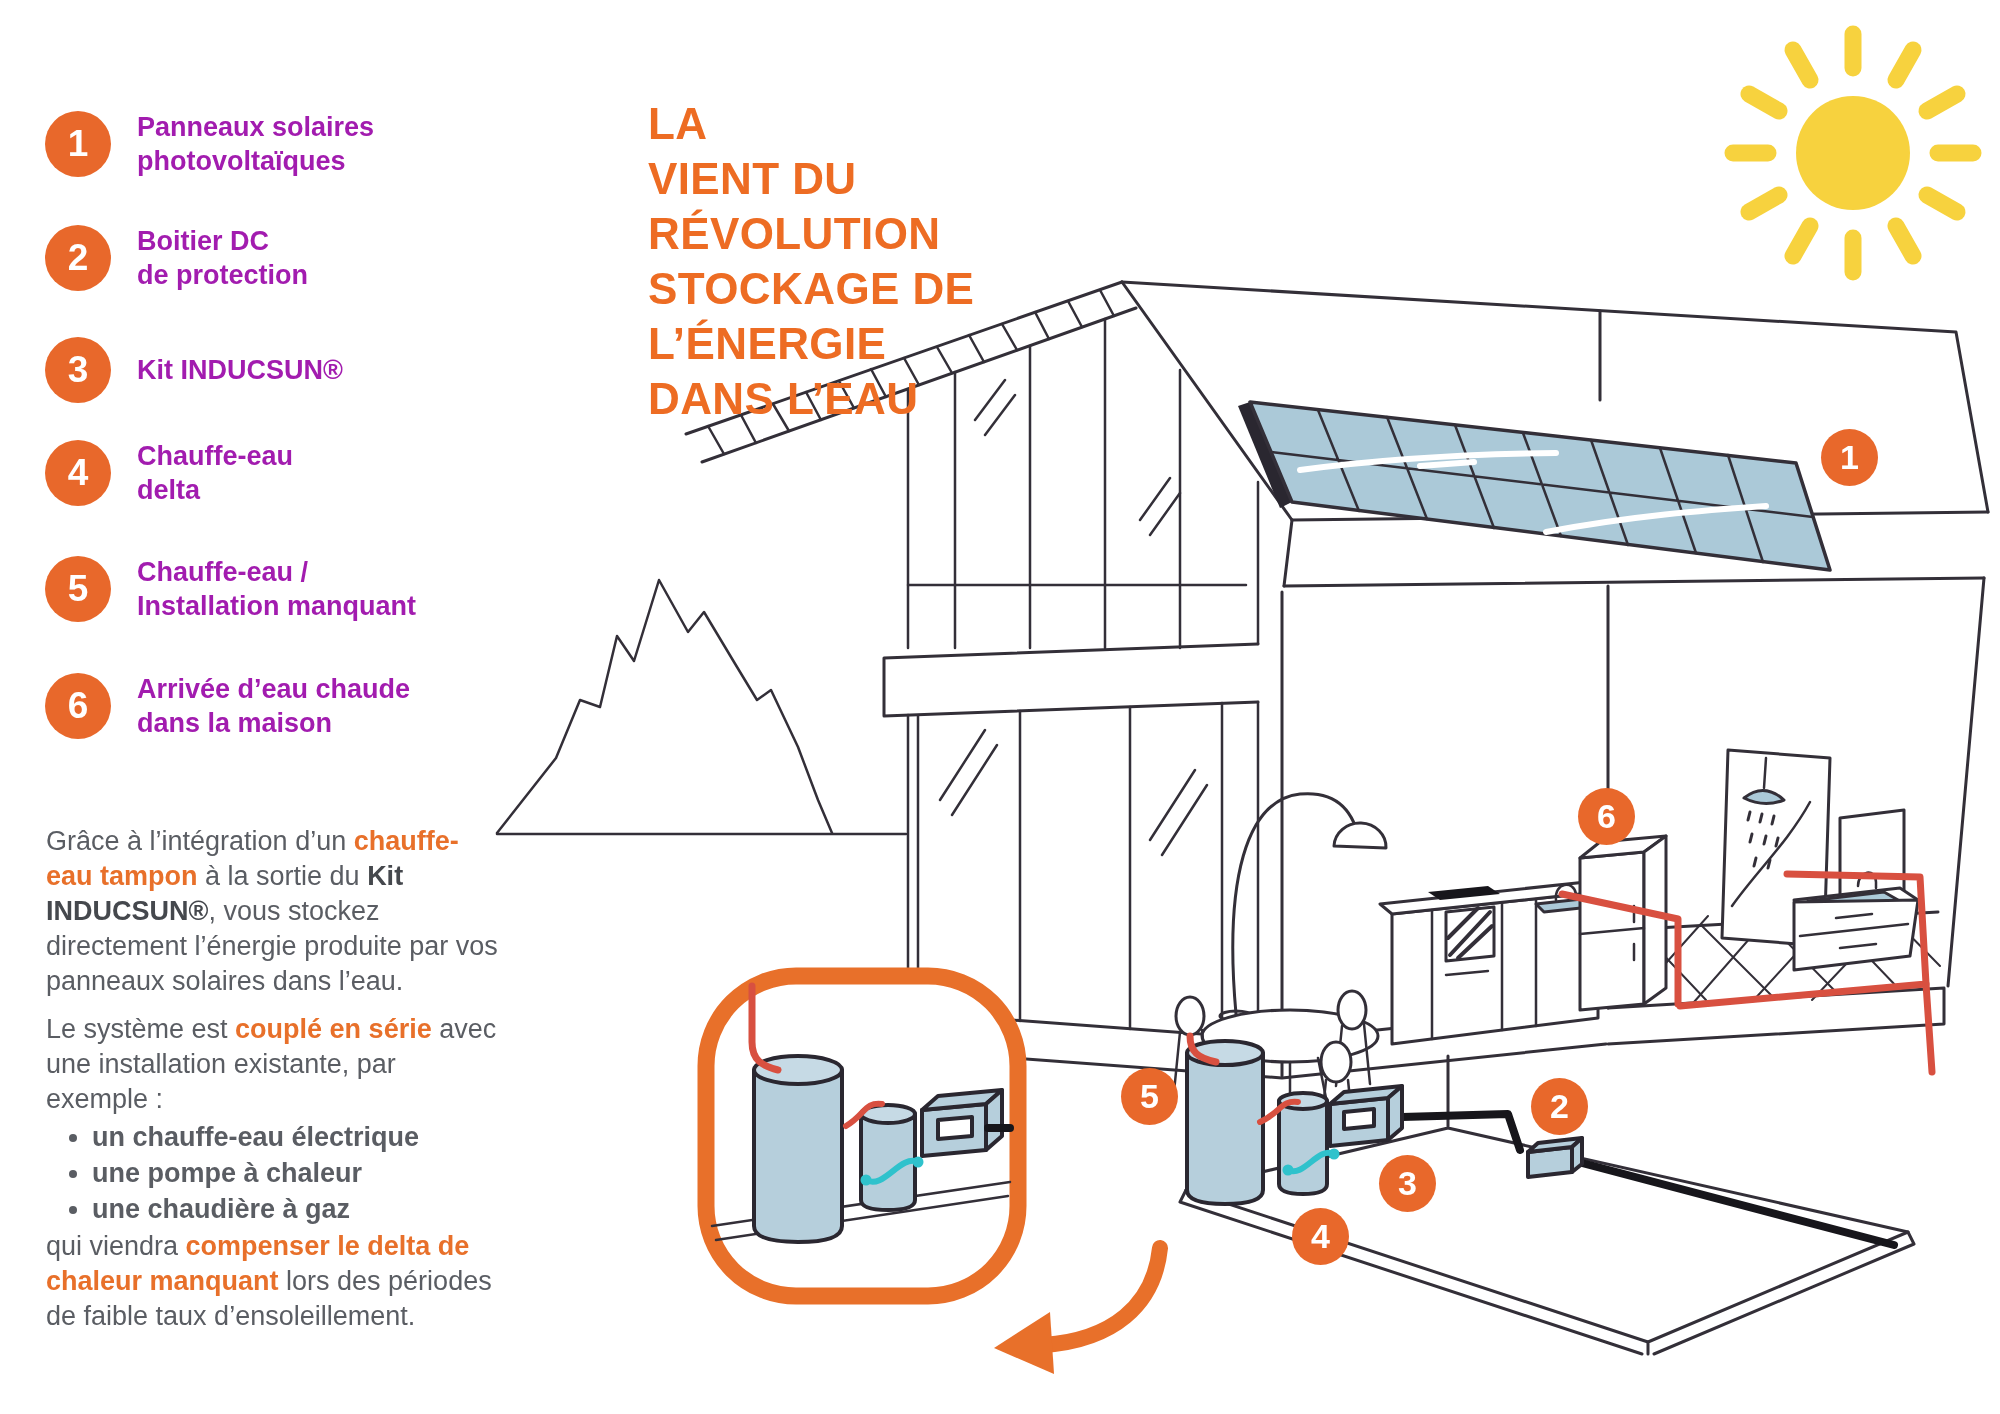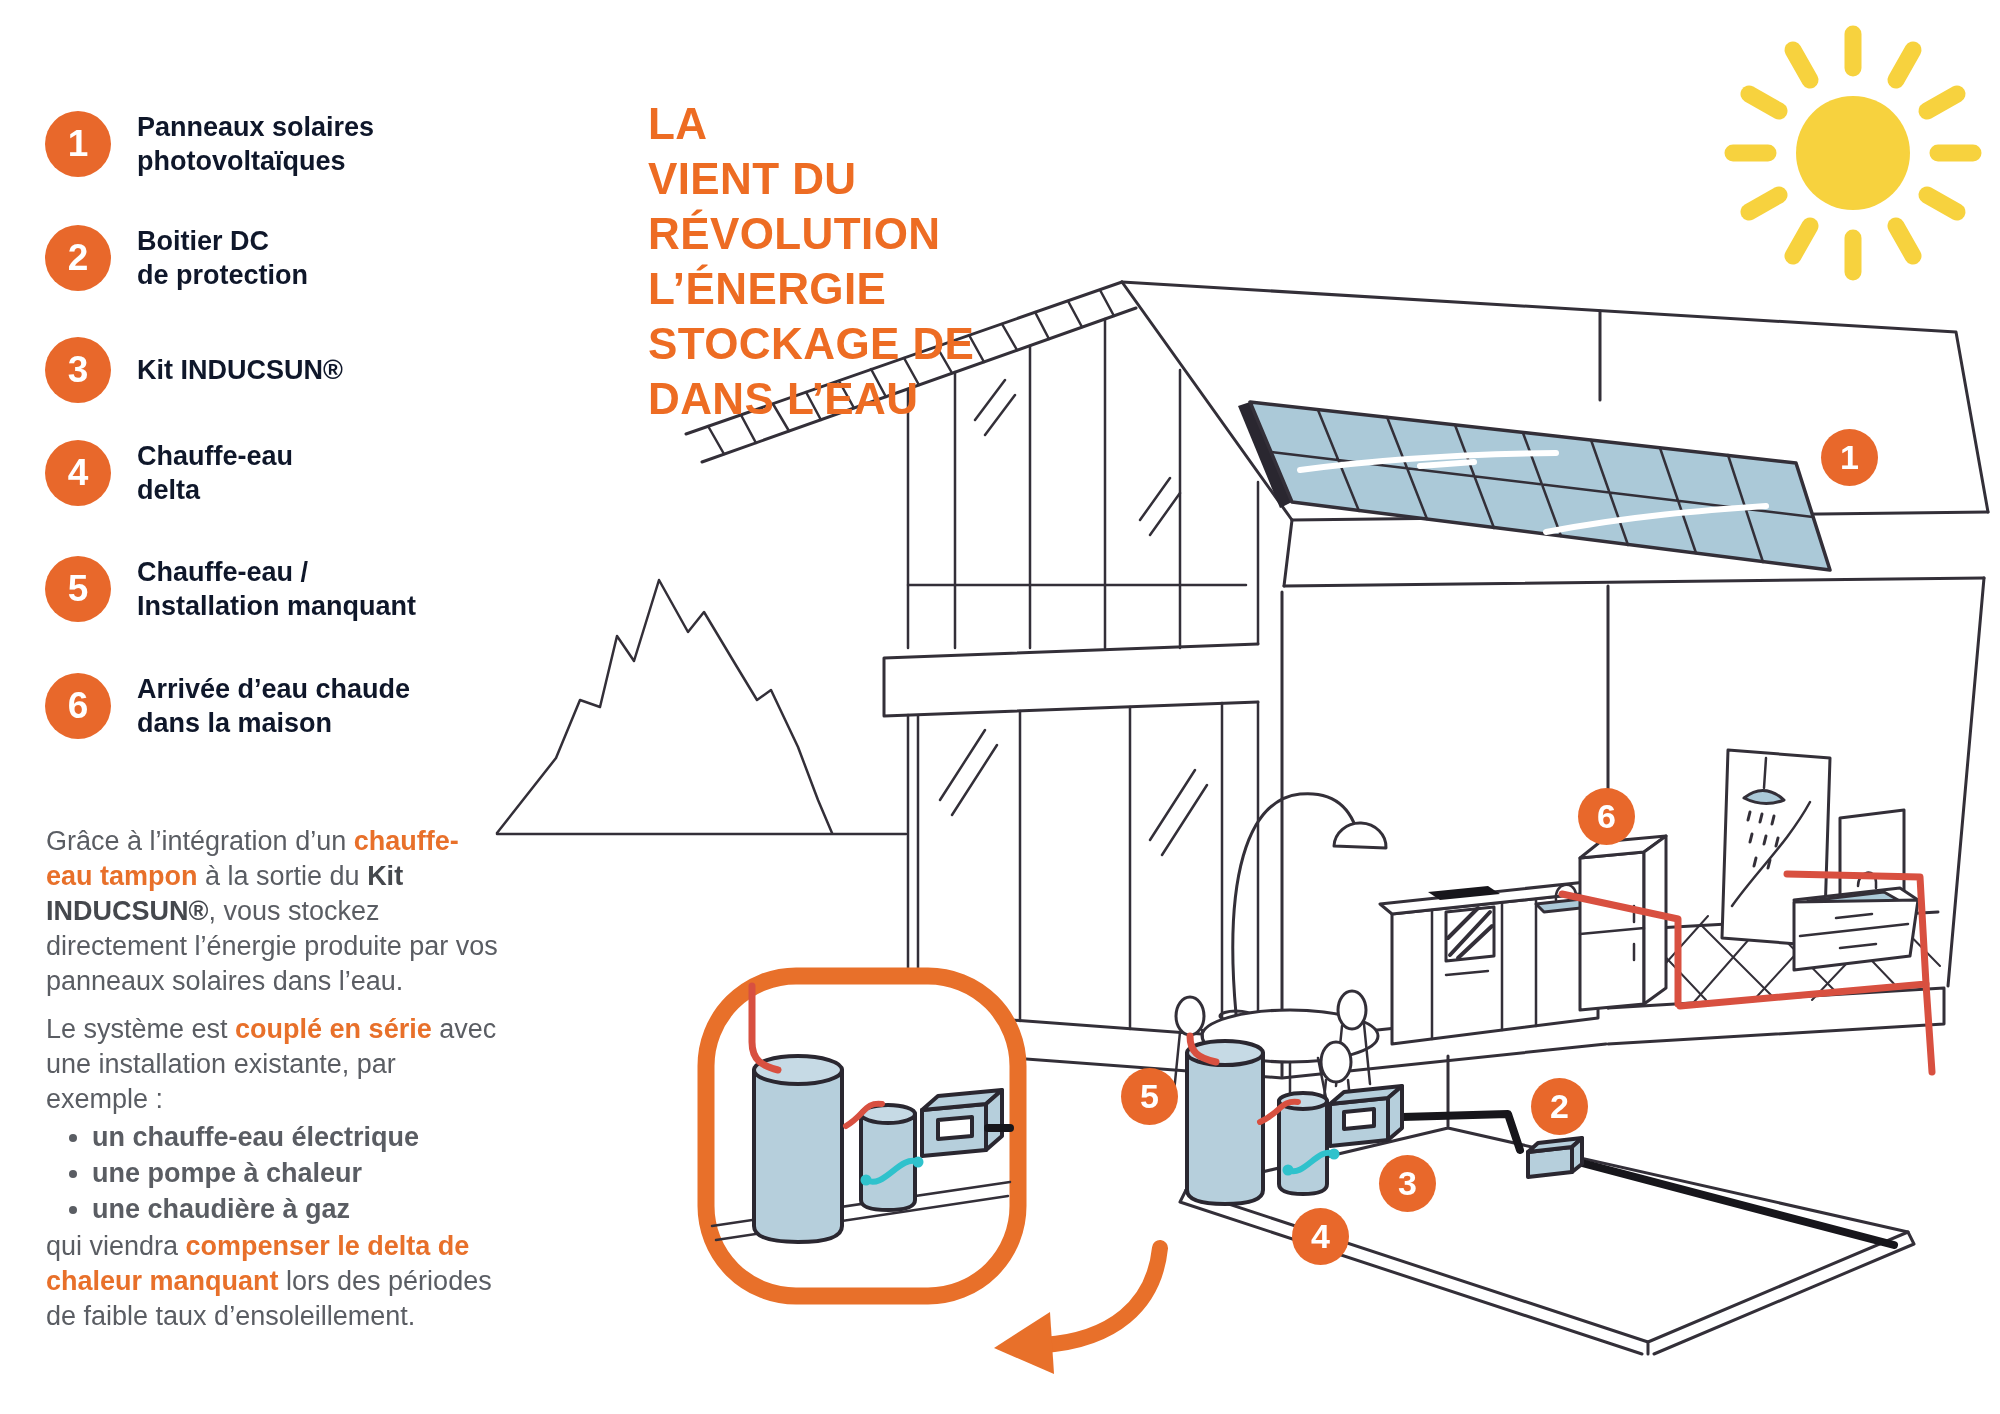--- a/index.html
+++ b/index.html
@@ -3,21 +3,21 @@
 <meta charset="utf-8">
 <style>
   html,body{margin:0;padding:0;background:#fff;}
   .stage{position:relative;width:2000px;height:1414px;background:#ffffff;overflow:hidden;
          font-family:"Liberation Sans",sans-serif;}
   .stage svg.scene{position:absolute;left:0;top:0;}
   
   .legend-item{position:absolute;left:45px;display:flex;align-items:center;height:66px;}
   .legend-badge{width:66px;height:66px;border-radius:50%;background:#E8682B;color:#fff;
     display:flex;align-items:center;justify-content:center;font-size:37px;font-weight:700;flex:0 0 66px;}
-  .legend-label{margin-left:26px;font-size:27px;line-height:34px;font-weight:700;color:#0f172a;
+  .legend-label{margin-left:26px;font-size:27px;line-height:34px;font-weight:700;color:#a21caf;
     white-space:pre-line;}
   
   .title{position:absolute;left:648px;top:96px;color:#ED6C23;font-weight:800;
     font-size:44px;line-height:55px;letter-spacing:.4px;}
   
   .copy{position:absolute;left:46px;width:458px;font-size:27px;line-height:35px;color:#5A5D63;}
   .copy.p1{top:824px;}
   .copy.p2{top:1012px;}
   .hl{color:#E8702A;font-weight:700;}
   .db{color:#45484D;font-weight:700;}
@@ -212,22 +212,22 @@
       <line x1="89" y1="101" x2="59" y2="84"></line>
       <line x1="120" y1="70" x2="103" y2="40"></line>
     </g>
     <circle cx="163" cy="143" r="57" fill="#F7D23E"></circle>
   </svg>
 
   <div class="title">
     <div>LA</div>
     <div>VIENT DU</div>
     <div>RÉVOLUTION</div>
+    <div>STOCKAGE DE</div>
     <div>L’ÉNERGIE</div>
-    <div>STOCKAGE DE</div>
     <div>DANS L’EAU</div>
   </div>
 
   <div class="legend-item" style="top:111px">
     <div class="legend-badge">1</div>
     <div class="legend-label">Panneaux solaires
 photovoltaïques</div>
   </div>
   <div class="legend-item" style="top:225px">
     <div class="legend-badge">2</div>

